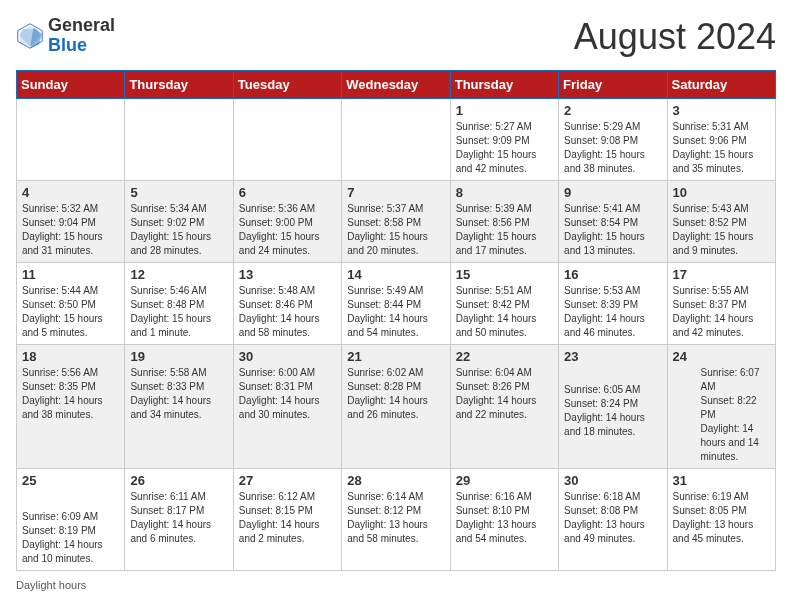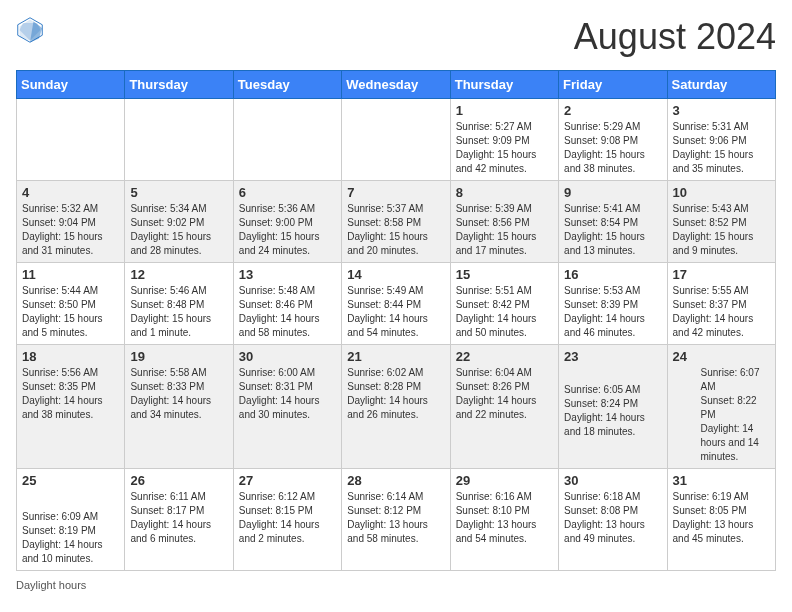--- a/index.html
+++ b/index.html
@@ -43,21 +43,21 @@
     .location {
       font-size: 16px;
       color: #555;
     }
     .calendar {
       width: 100%;
       border-collapse: collapse;
       font-size: 11px;
     }
     .calendar th {
-      background: #3b82f6;
+      background: #b91c1c;
       color: #fff;
       padding: 6px 4px;
       text-align: left;
       font-size: 13px;
       font-weight: bold;
       border: 1px solid #1a6bbf;
     }
     .calendar td {
       border: 1px solid #ccc;
       vertical-align: top;
@@ -98,20 +98,24 @@
 
 <div class="header">
   <div class="logo">
     <svg class="logo-icon" viewBox="0 0 32 32">
       <rect x="0" y="0" width="32" height="32" fill="none"></rect>
       <polygon points="16,4 28,12 28,24 16,28 4,24 4,12" fill="#1a6bbf" opacity="0.15"></polygon>
       <polygon points="20,6 30,14 26,26 16,30" fill="#1a6bbf" opacity="0.4"></polygon>
       <polygon points="16,2 30,10 30,22 16,30 2,22 2,10" fill="none" stroke="#1a6bbf" stroke-width="1"></polygon>
       <path d="M8,8 L24,8 L28,16 L16,28 L4,16 Z" fill="#1a6bbf" opacity="0.2"></path>
     </svg>
+    <div class="logo-text">
+      <div><span class="general">General</span></div>
+      <div><span class="blue" style="color:#1a6bbf;font-weight:bold;">Blue</span></div>
+    </div>
   </div>
   <div class="title-area">
     <div class="month-title">August 2024</div>
   </div>
 </div>
 
 <table class="calendar">
   <thead>
     <tr>
     <th>Sunday</th>

